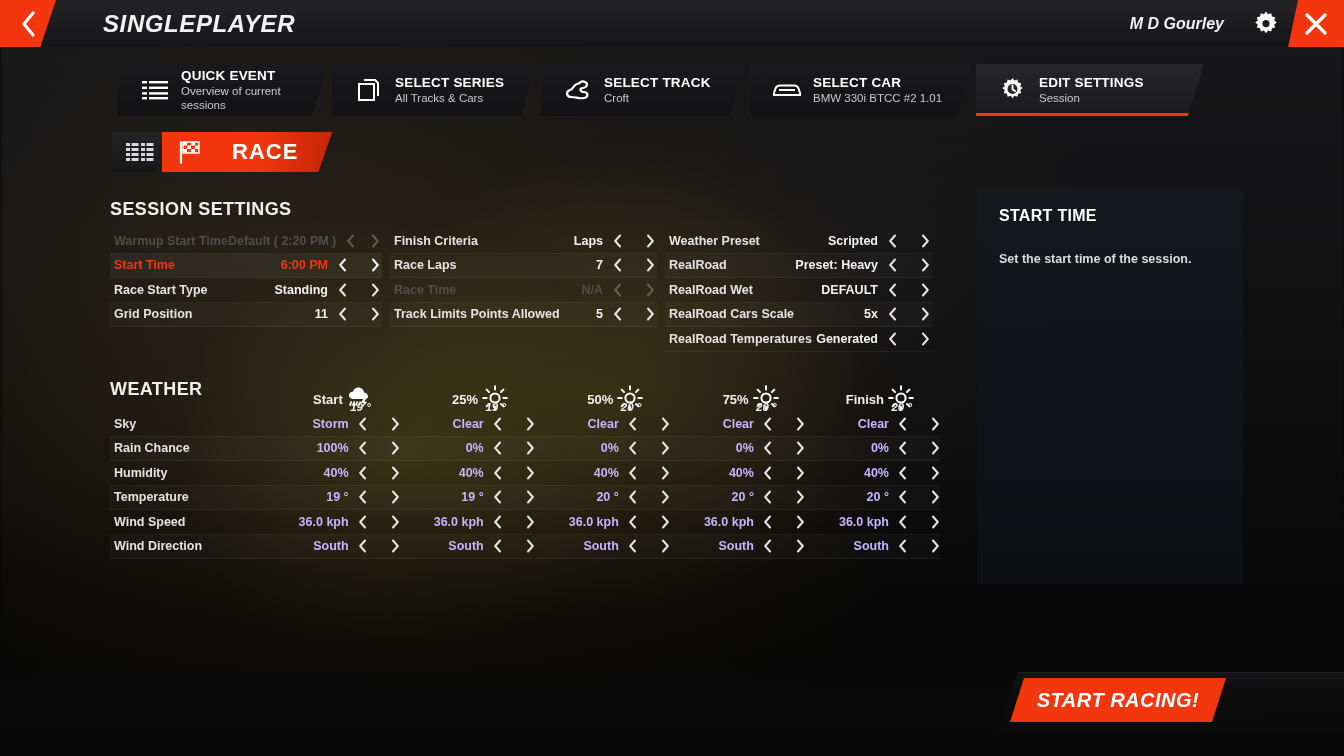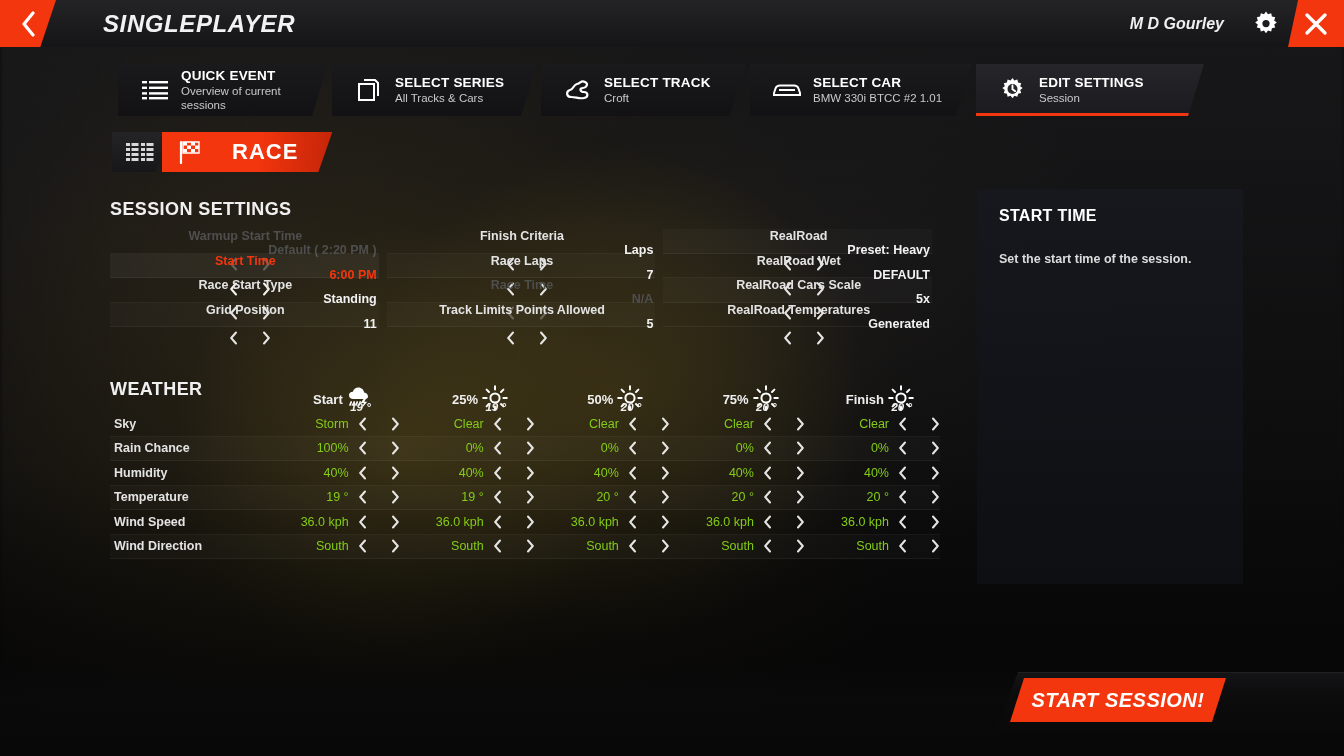--- a/index.html
+++ b/index.html
@@ -99,21 +99,20 @@
   #session-title { top: 199px; left: 110px; }
   #weather-title { top: 379px; left: 110px; }
 
   
   .settings { position: absolute; top: 229px; left: 110px; width: 830px; display: flex; z-index: 10; }
   .scol { width: 272px; margin-right: 8px; }
   .srow {
     position: relative; height: 24.5px; display: flex; align-items: center;
     padding: 0 2px 0 4px;
     border-bottom: 1px solid rgba(255,255,255,0.055);
-    flex-direction: column;
   }
   .srow.alt { background: rgba(255,255,255,0.022); }
   .srow .k { font-size: 12.5px; font-weight: bold; color: #e3e3e3; white-space: nowrap; }
   .srow .v { margin-left: auto; font-size: 12.5px; font-weight: bold; color: #f2f2f2; white-space: nowrap; }
   .srow .arrows { display: flex; align-items: center; margin-left: 10px; width: 42px; justify-content: space-between; }
   .arrow { cursor: pointer; opacity: 0.95; }
   .srow.disabled .k, .srow.disabled .v { color: #4e4e4e; }
   .srow.disabled .arrow { opacity: 0.28; }
   .srow.sel { background: rgba(255,255,255,0.05); }
   .srow.sel .k, .srow.sel .v { color: #f4360e; }
@@ -130,21 +129,21 @@
   .wcol-head .pct { font-size: 13px; font-weight: bold; color: #efefef; margin-right: 4px; margin-bottom: 4px; }
   .wcol-head .wicon { width: 26px; height: 26px; position: relative; }
   .wcol-head .deg {
     position: absolute; right: 2px; bottom: -2px;
     font-size: 11.5px; font-style: italic; font-weight: bold; color: #f0f0f0;
   }
   .wrow { display: flex; height: 24.5px; align-items: center; border-bottom: 1px solid rgba(255,255,255,0.055); }
   .wrow.alt { background: rgba(255,255,255,0.022); }
   .wrow .wk { width: 160px; font-size: 12.5px; font-weight: bold; color: #e3e3e3; padding-left: 4px; }
   .wcell { width: 140px; display: flex; align-items: center; justify-content: flex-end; }
-  .wcell .wv { font-size: 12.5px; font-weight: normal; color: #84cc16; white-space: nowrap; }
+  .wcell .wv { font-size: 12.5px; font-weight: bold; color: #c4b5fd; white-space: nowrap; }
   .wcell .arrows { display: flex; align-items: center; margin-left: 9px; width: 42px; justify-content: space-between; }
 
   
   .infopanel {
     position: absolute; top: 189px; left: 977px; width: 266px; height: 395px;
     background: linear-gradient(180deg, rgba(22,24,30,0.97) 0%, rgba(14,15,19,0.97) 100%);
     z-index: 15; padding: 18px 22px;
   }
   .infopanel h3 { font-size: 16px; font-weight: bold; letter-spacing: 0.3px; color: #fff; }
   .infopanel p { margin-top: 26px; font-size: 12.5px; font-weight: bold; color: #dcdcdc; line-height: 17px; }
@@ -421,20 +420,32 @@
             <svg class="arrow" width="9" height="14" viewBox="0 0 9 14">
               <path d="M7 1.5 L2.2 7 L7 12.5" fill="none" stroke="#f0f0f0" stroke-width="2" stroke-linecap="round" stroke-linejoin="round"></path>
             </svg>
             <svg class="arrow" width="9" height="14" viewBox="0 0 9 14">
               <path d="M2 1.5 L6.8 7 L2 12.5" fill="none" stroke="#f0f0f0" stroke-width="2" stroke-linecap="round" stroke-linejoin="round"></path>
             </svg>
           </div>
         </div>
       </div>
       <div class="scol">
+        <div class="srow">
+          <span class="k">Weather Preset</span>
+          <span class="v">Scripted</span>
+          <div class="arrows">
+            <svg class="arrow" width="9" height="14" viewBox="0 0 9 14">
+              <path d="M7 1.5 L2.2 7 L7 12.5" fill="none" stroke="#f0f0f0" stroke-width="2" stroke-linecap="round" stroke-linejoin="round"></path>
+            </svg>
+            <svg class="arrow" width="9" height="14" viewBox="0 0 9 14">
+              <path d="M2 1.5 L6.8 7 L2 12.5" fill="none" stroke="#f0f0f0" stroke-width="2" stroke-linecap="round" stroke-linejoin="round"></path>
+            </svg>
+          </div>
+        </div>
         <div class="srow alt">
           <span class="k">RealRoad</span>
           <span class="v">Preset: Heavy</span>
           <div class="arrows">
             <svg class="arrow" width="9" height="14" viewBox="0 0 9 14">
               <path d="M7 1.5 L2.2 7 L7 12.5" fill="none" stroke="#f0f0f0" stroke-width="2" stroke-linecap="round" stroke-linejoin="round"></path>
             </svg>
             <svg class="arrow" width="9" height="14" viewBox="0 0 9 14">
               <path d="M2 1.5 L6.8 7 L2 12.5" fill="none" stroke="#f0f0f0" stroke-width="2" stroke-linecap="round" stroke-linejoin="round"></path>
             </svg>
@@ -912,16 +923,16 @@
     </div>
 
   <div class="infopanel">
     <h3>START TIME</h3>
     <p>Set the start time of the session.</p>
   </div>
 
   <div class="bottombar"></div>
   <div class="bottom-frame"></div>
   <div class="start-btn">
-    <span>START SESSION!</span>
+    <span>START RACING!</span>
   </div>
 
 </div>
 
 </body></html>

